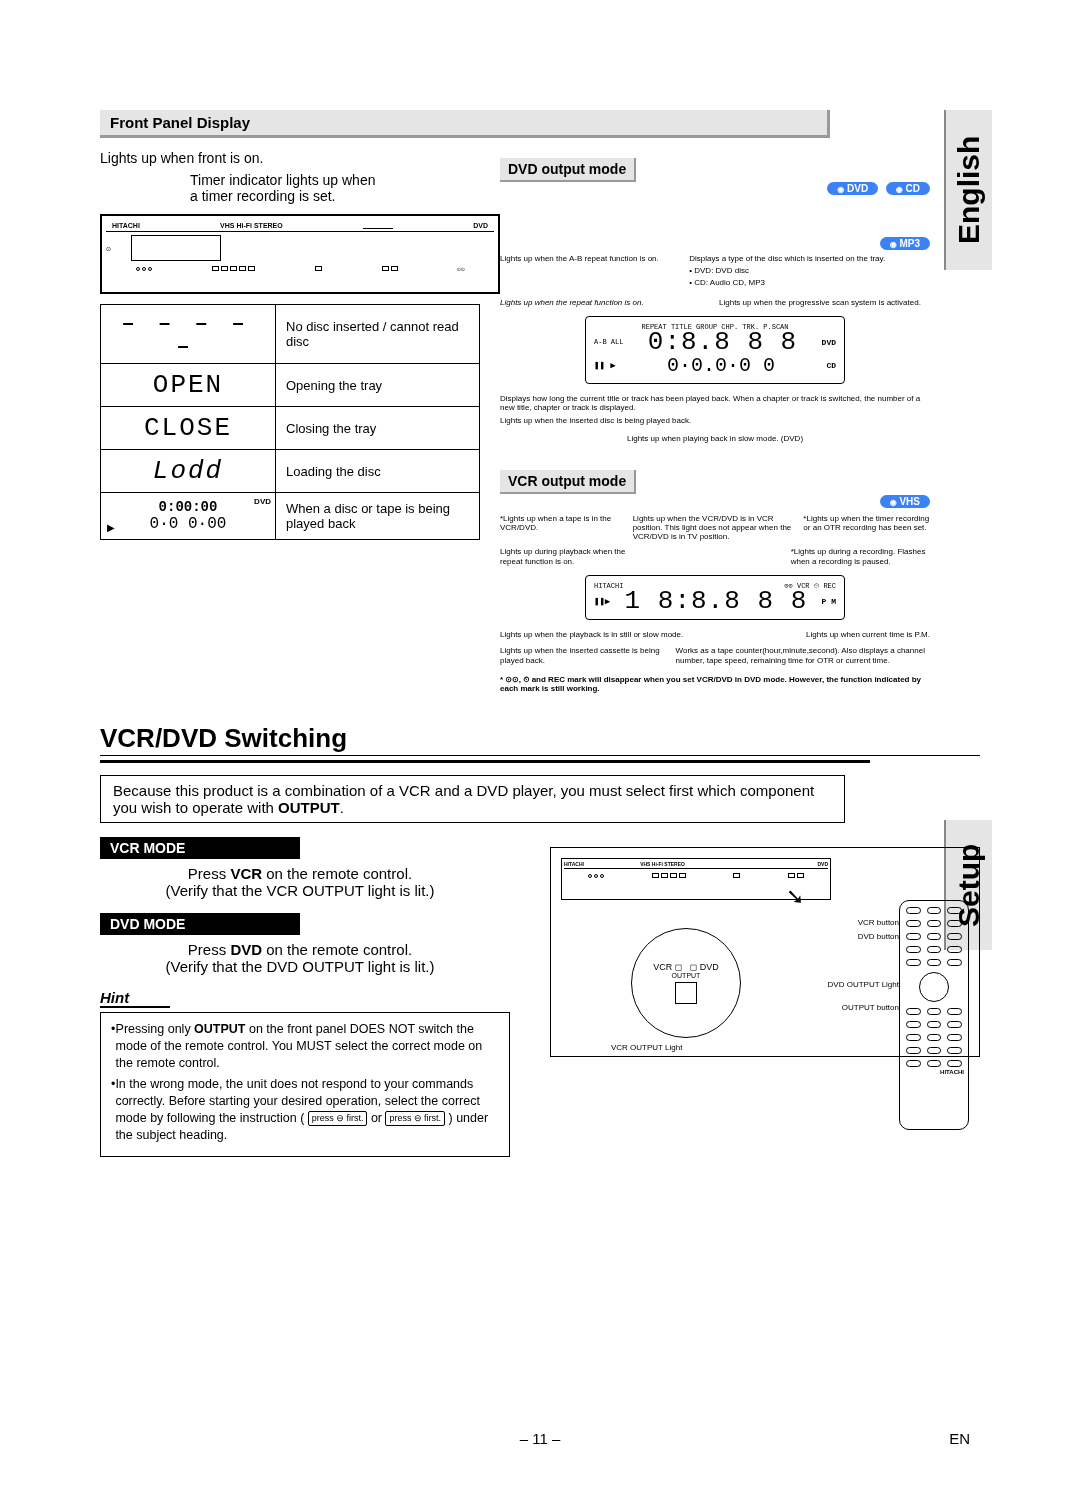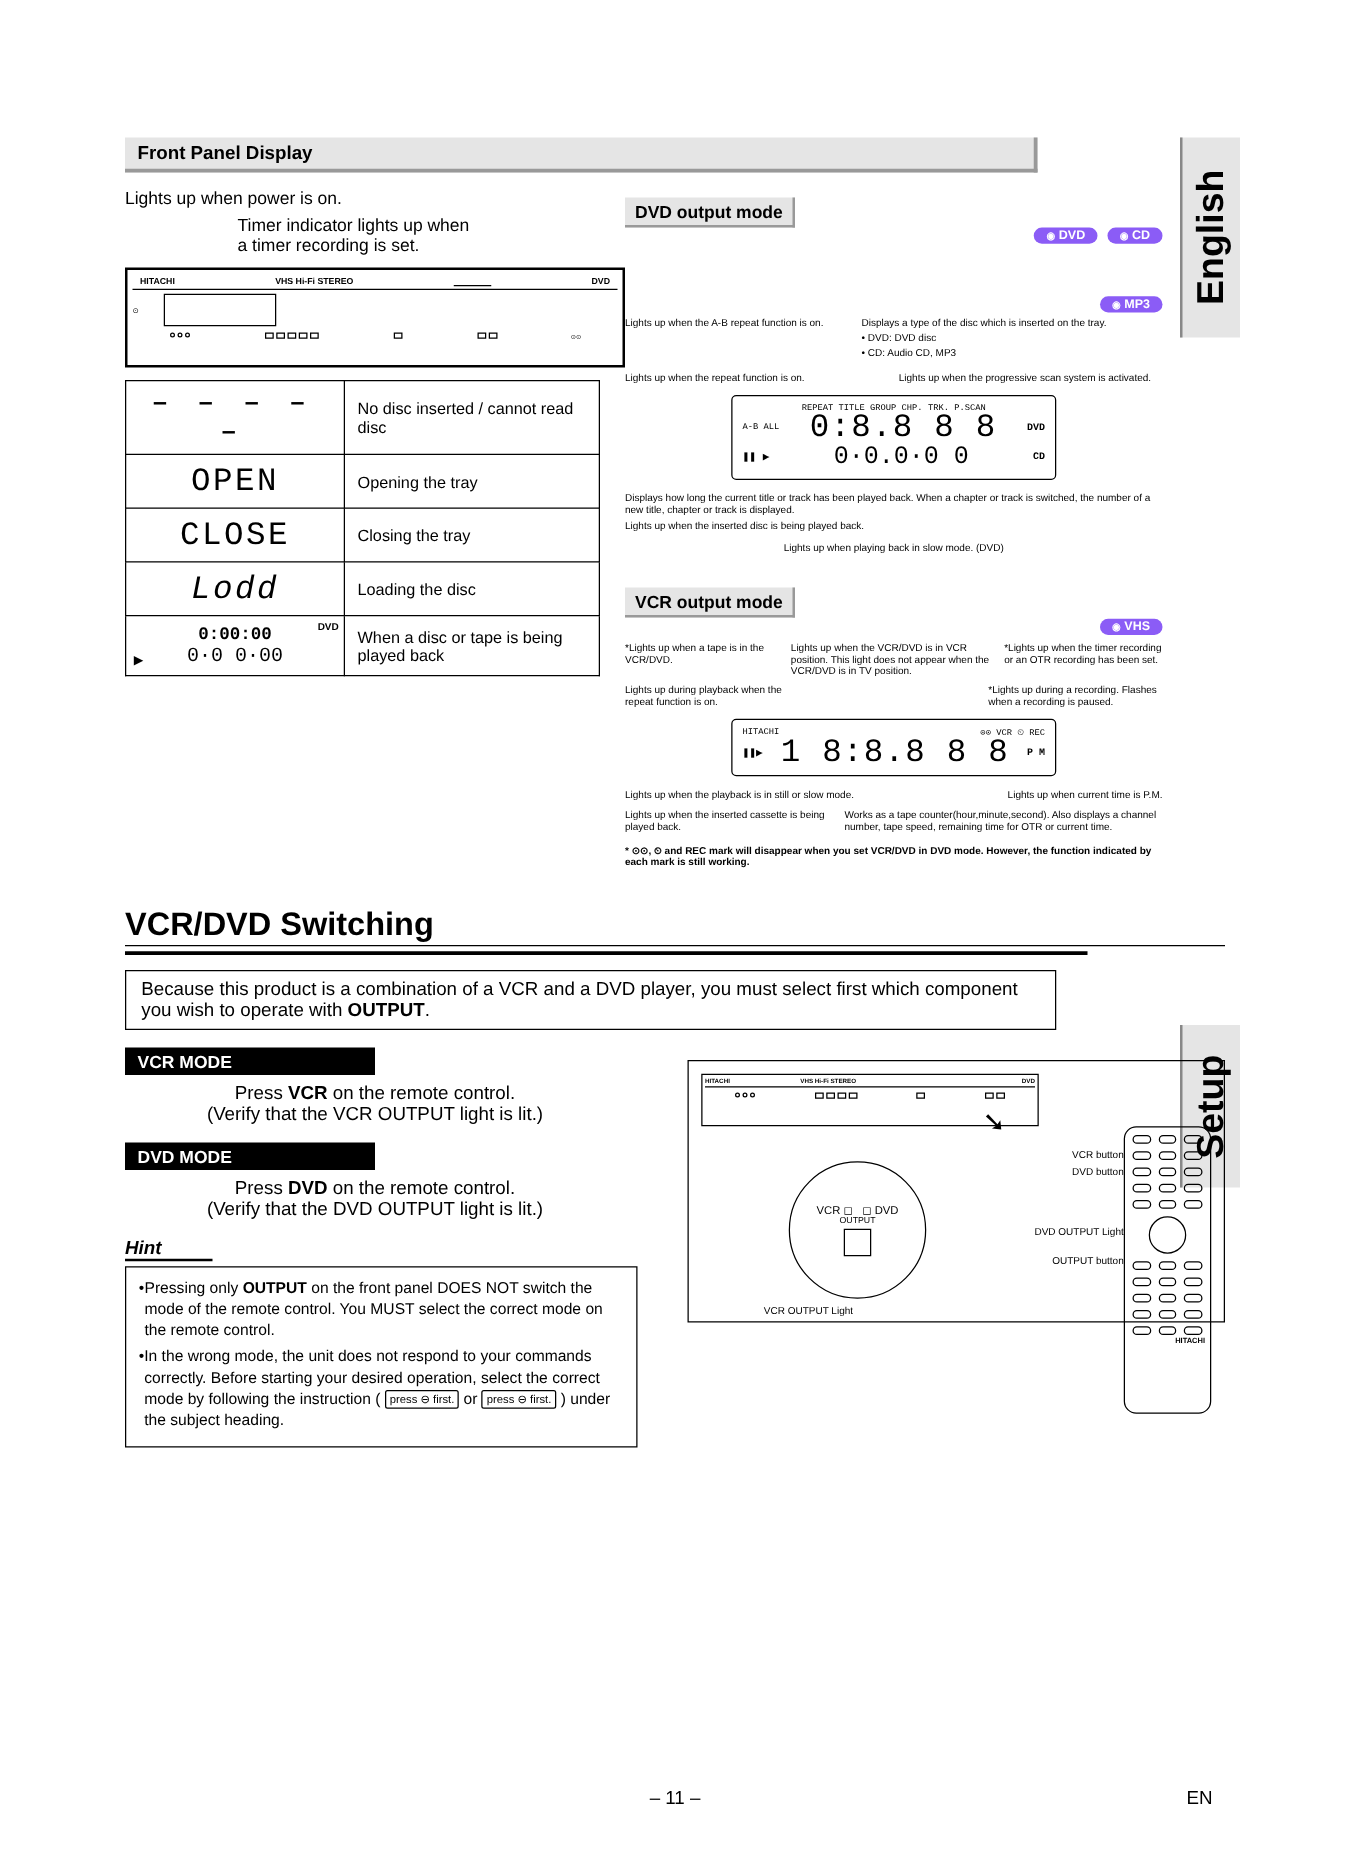--- a/index.html
+++ b/index.html
@@ -17,21 +17,21 @@
   .device-box .row1 { display: flex; justify-content: space-between; padding: 2px 6px; border-bottom: 1px solid #000; }
   .device-box .disp { border: 1px solid #000; width: 90px; height: 26px; margin: 3px auto; }
   .device-box .row3 { display: flex; justify-content: space-around; padding-top: 2px; font-size: 6px; }
   .dot { display:inline-block; width:4px; height:4px; border:1px solid #000; border-radius:50%; margin:0 1px;}
   .sq { display:inline-block; width:7px; height:5px; border:1px solid #000; margin:0 1px;}
   .state-table { border: 1px solid #000; border-collapse: collapse; width: 380px; margin-top: 10px; font-size: 13px; }
   .state-table td { border: 1px solid #000; padding: 6px 10px; vertical-align: middle; }
   .state-table .seg-col { width: 175px; text-align: center; }
   .seg-text { font-family: 'Courier New', monospace; font-size: 26px; letter-spacing: 2px; text-transform: uppercase; }
   .dot-line { letter-spacing: 10px; font-size: 20px; font-weight: bold; }
-  .pill { display: inline-block; background: #8b5cf6; color: #fff; border-radius: 10px; padding: 1px 10px; font-size: 10px; font-weight: bold; margin-left: 4px; margin-top: 38px; }
+  .pill { display: inline-block; background: #3b82f6; color: #fff; border-radius: 10px; padding: 1px 10px; font-size: 10px; font-weight: bold; margin-left: 4px; margin-top: 38px; }
   .mode-heading { background: #e5e5e5; border-right: 2px solid #999; border-bottom: 2px solid #999; font-weight: bold; font-size: 14px; padding: 3px 8px; display: inline-block; }
   .lcd-box { border: 1.5px solid #000; border-radius: 4px; padding: 6px 8px; margin: 6px 0 10px 0; font-family:'Courier New',monospace; position:relative; }
   .lcd-labels { font-size: 7px; letter-spacing: 0px; display:flex; justify-content:space-around; }
   .lcd-digits { font-size: 26px; letter-spacing: 1px; text-align:center; line-height:0.9; }
   .lcd-sub { font-size: 20px; text-align:center; }
   .callouts { position: relative; font-size: 8px; line-height:1.15; }
   .callouts div { margin-bottom: 3px; }
   h1 { font-size: 26px; font-weight: bold; margin-top: 30px; }
   .thick-rule { height: 3px; background: #000; margin: 4px 0 12px 0; }
   .thin-rule { height:1px; background:#000; margin:1px 0; }
@@ -57,21 +57,21 @@
 <div class="side-tab english"><span>English</span></div>
 <div class="side-tab setup"><span>Setup</span></div>
 
 <div class="page">
 
   <div style="width:720px;">
     <div class="section-heading" style="width:730px;">Front Panel Display</div>
   </div>
 
   <div class="left-col" style="width:400px;">
-    <div style="font-size:14px;margin:6px 0;">Lights up when power is on.</div>
+    <div style="font-size:14px;margin:6px 0;">Lights up when front is on.</div>
     <div style="font-size:14px;margin-left:90px;">
       <span>Timer indicator lights up when</span><br>
       <span>a timer recording is set.</span>
     </div>
 
     <div class="device-box">
       <div class="row1">
         <b>HITACHI</b>
         <b>VHS Hi-Fi STEREO</b>
         <span style="width:30px;border-bottom:1px solid #000;"></span>
@@ -134,21 +134,21 @@
 
     <div class="callouts" style="display:flex;gap:4px;">
       <div style="flex:1;">Lights up when the A-B repeat function is on.</div>
       <div style="flex:1.3;">
         <div>Displays a type of the disc which is inserted on the tray.</div>
         <div>• DVD: DVD disc</div>
         <div>• CD: Audio CD, MP3</div>
       </div>
     </div>
     <div class="callouts" style="display:flex;gap:8px;margin-top:4px;">
-      <div style="flex:1;">Lights up when the repeat function is on.</div>
+      <div style="flex:1;font-style:italic;">Lights up when the repeat function is on.</div>
       <div style="flex:1;">Lights up when the progressive scan system is activated.</div>
     </div>
 
     <div class="lcd-box" style="width:260px;margin-left:auto;margin-right:auto;">
       <div class="lcd-labels">REPEAT   TITLE GROUP   CHP. TRK.   P.SCAN</div>
       <div style="display:flex;align-items:center;">
         <div style="font-size:7px;line-height:1;">A-B  ALL</div>
         <div style="flex:1;">
           <div class="lcd-digits">0:8.8 8 8</div>
         </div>

